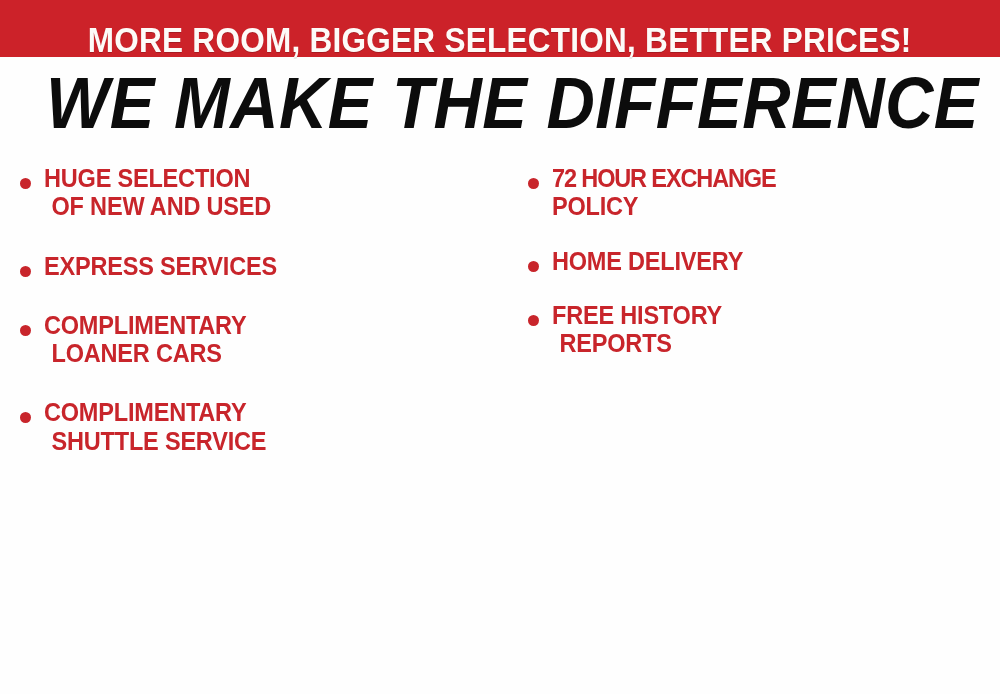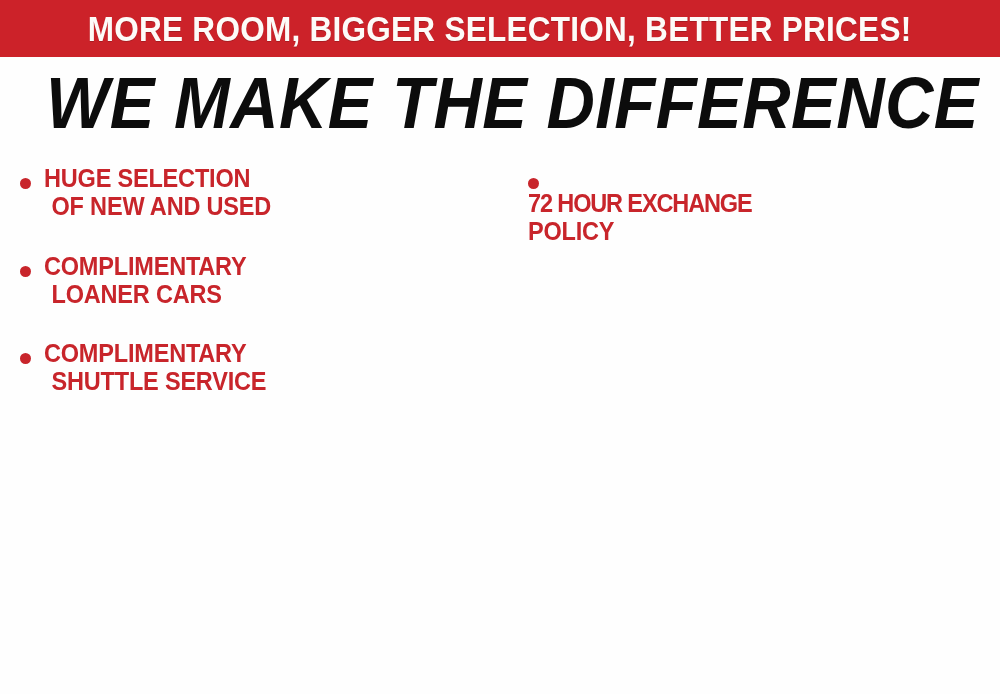--- a/index.html
+++ b/index.html
@@ -18,21 +18,21 @@
 
   
   #banner {
     position: absolute;
     left: 0;
     top: 0;
     width: 1000px;
     height: 57px;
     background: #cc2229;
     display: flex;
-    align-items: center;
+    align-items: flex-end;
     justify-content: center;
   }
   #banner-text {
     color: #fdfbf8;
     font-family: "Liberation Sans", "DejaVu Sans", sans-serif;
     font-weight: bold;
     font-size: 35px;
     letter-spacing: 0.3px;
     line-height: 1;
     transform: scaleX(0.90);
@@ -94,21 +94,21 @@
     display: flex;
     align-items: flex-start;
     color: #c8252b;
     font-family: "Liberation Sans", "DejaVu Sans", sans-serif;
     font-weight: bold;
     font-size: 25px;
     line-height: 1.13;
     letter-spacing: -0.2px;
   }
   #col-left .bullet-item { margin-bottom: 31px; }
-  #col-right .bullet-item { margin-bottom: 26px; flex-direction: column; }
+  #col-right .bullet-item { margin-bottom: 26px; }
 
   .bullet-dot {
     flex: 0 0 auto;
     width: 11px;
     height: 11px;
     border-radius: 50%;
     background: #c8252b;
     margin-top: 14px;
     margin-right: 13px;
   }
@@ -146,20 +146,26 @@
     <div class="column" id="col-left">
 
       <div class="bullet-item">
         <span class="bullet-dot"></span>
         <span class="bullet-lines">
           <span class="bullet-line" style="display: block;">HUGE SELECTION</span>
           <span class="bullet-line indent" style="display: block;">OF NEW AND USED</span>
         </span>
       </div>
 
+      <div class="bullet-item">
+        <span class="bullet-dot"></span>
+        <span class="bullet-lines">
+          <span class="bullet-line" style="display: block;">EXPRESS SERVICES</span>
+        </span>
+      </div>
 
 
       <div class="bullet-item">
         <span class="bullet-dot"></span>
         <span class="bullet-lines">
           <span class="bullet-line" style="display: block;">COMPLIMENTARY</span>
           <span class="bullet-line indent" style="display: block;">LOANER CARS</span>
         </span>
       </div>
 
@@ -176,22 +182,35 @@
     <div class="column" id="col-right">
 
       <div class="bullet-item">
         <span class="bullet-dot"></span>
         <span class="bullet-lines">
           <span class="bullet-line tight" style="display: block;">72 HOUR EXCHANGE</span>
           <span class="bullet-line" style="display: block;">POLICY</span>
         </span>
       </div>
 
-
-
-
-
+      <div class="bullet-item">
+        <span class="bullet-dot"></span>
+        <span class="bullet-lines">
+          <span class="bullet-line" style="display: block;">HOME DELIVERY</span>
+        </span>
+      </div>
+
+
+
+
+      <div class="bullet-item">
+        <span class="bullet-dot"></span>
+        <span class="bullet-lines">
+          <span class="bullet-line" style="display: block;">FREE HISTORY</span>
+          <span class="bullet-line indent" style="display: block;">REPORTS</span>
+        </span>
+      </div>
 
     </div>
 
   </div>
 
 </div>
 
 </body></html>

